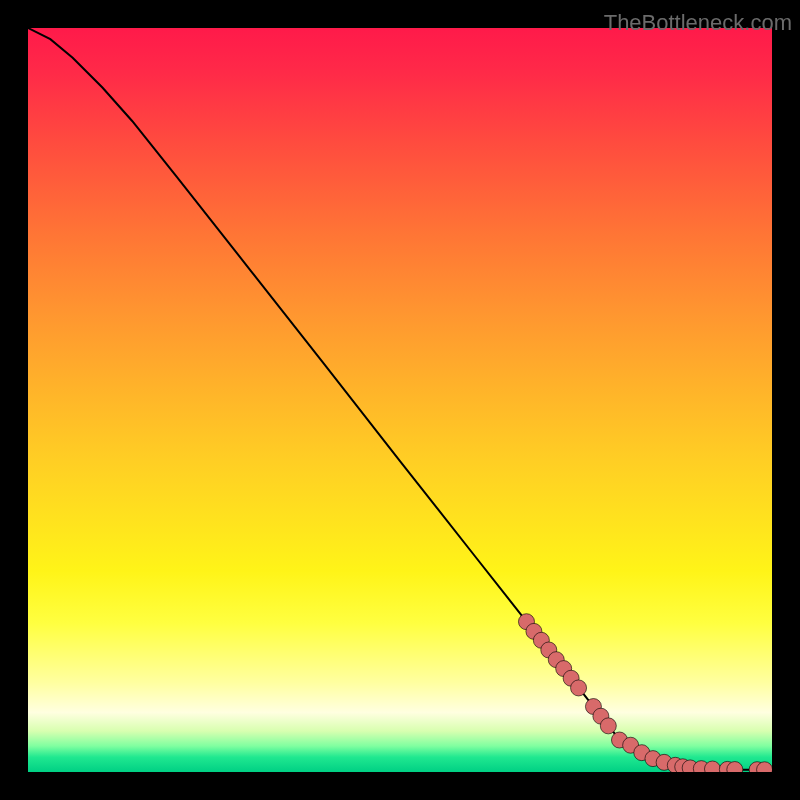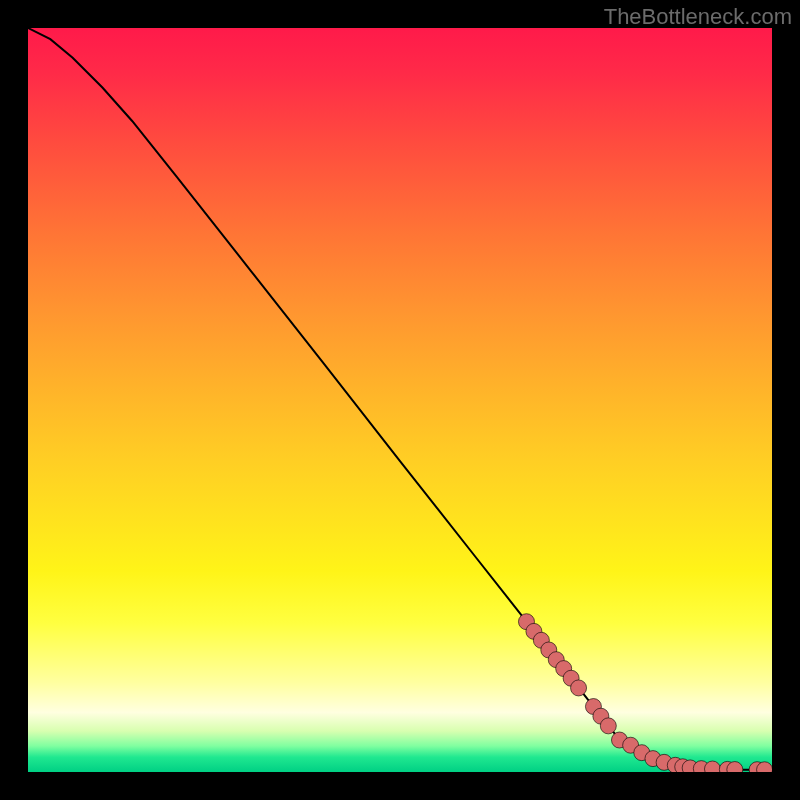--- a/index.html
+++ b/index.html
@@ -6,21 +6,21 @@
   body {
     width: 800px;
     height: 800px;
     background: #000;
     position: relative;
     font-family: Arial, sans-serif;
     overflow: hidden;
   }
   .watermark {
     position: absolute;
-    top: 4px;
+    top: 10px;
     right: 8px;
     color: #6b6b6b;
     font-size: 22px;
     font-weight: 500;
     z-index: 10;
   }
   .plot-area {
     position: absolute;
     left: 28px;
     top: 28px;

